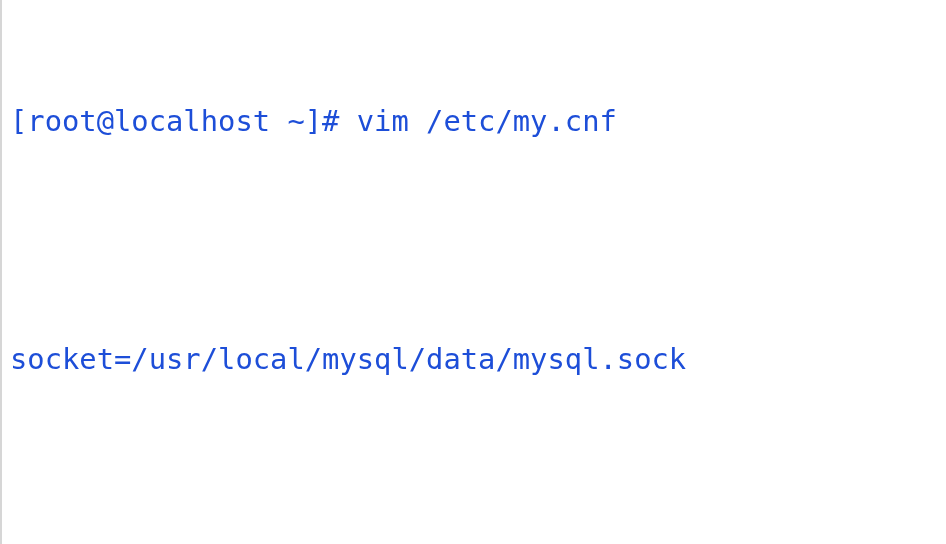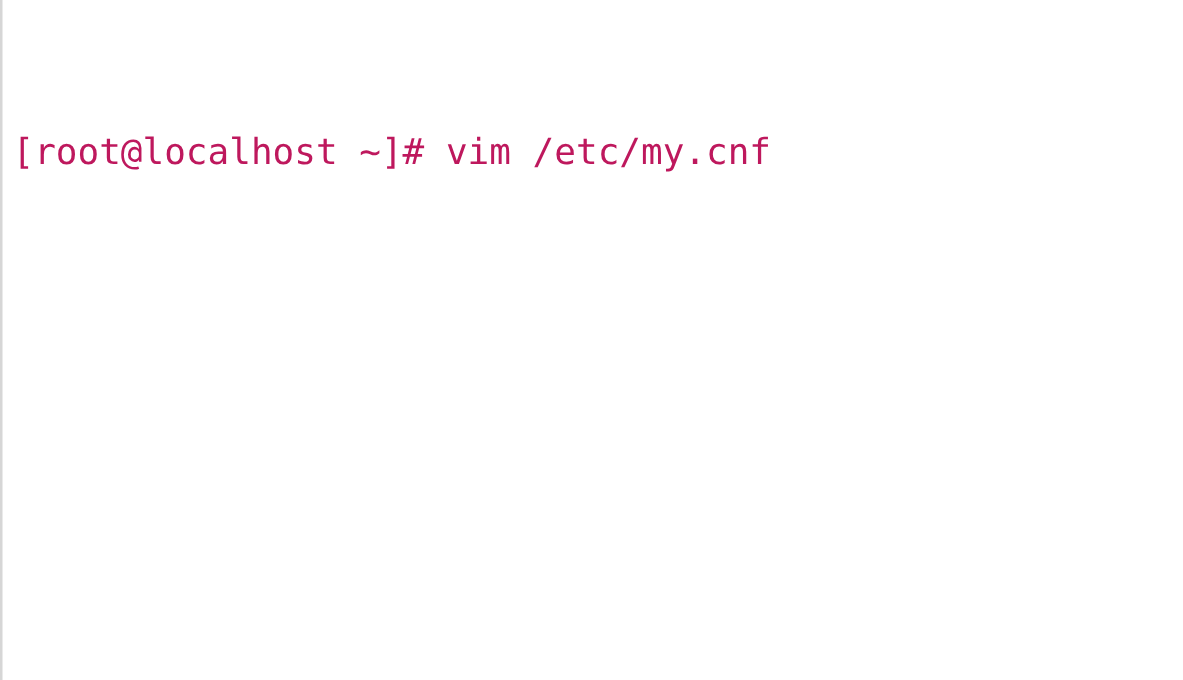--- a/index.html
+++ b/index.html
@@ -34,36 +34,37 @@
     font-size: 28.8px;
     line-height: 34px;
     letter-spacing: 0px;
     color: #000000;
     white-space: pre;
   }
 
   .line {
     height: 34px;
     white-space: pre;
-    color: #be185d;
+    color: #1d4ed8;
   }
 
   .line.blank {
     color: transparent;
   }
 </style>
 </head>
 <body>
 
 <div id="terminal">
   <div id="screen">
 
     <div class="line">[root@localhost ~]# vim /etc/my.cnf</div>
 
     <div class="line blank"></div>
+    <div class="line">socket=/usr/local/mysql/data/mysql.sock</div>
     
     
     
     
     
     
     
     
     
     

